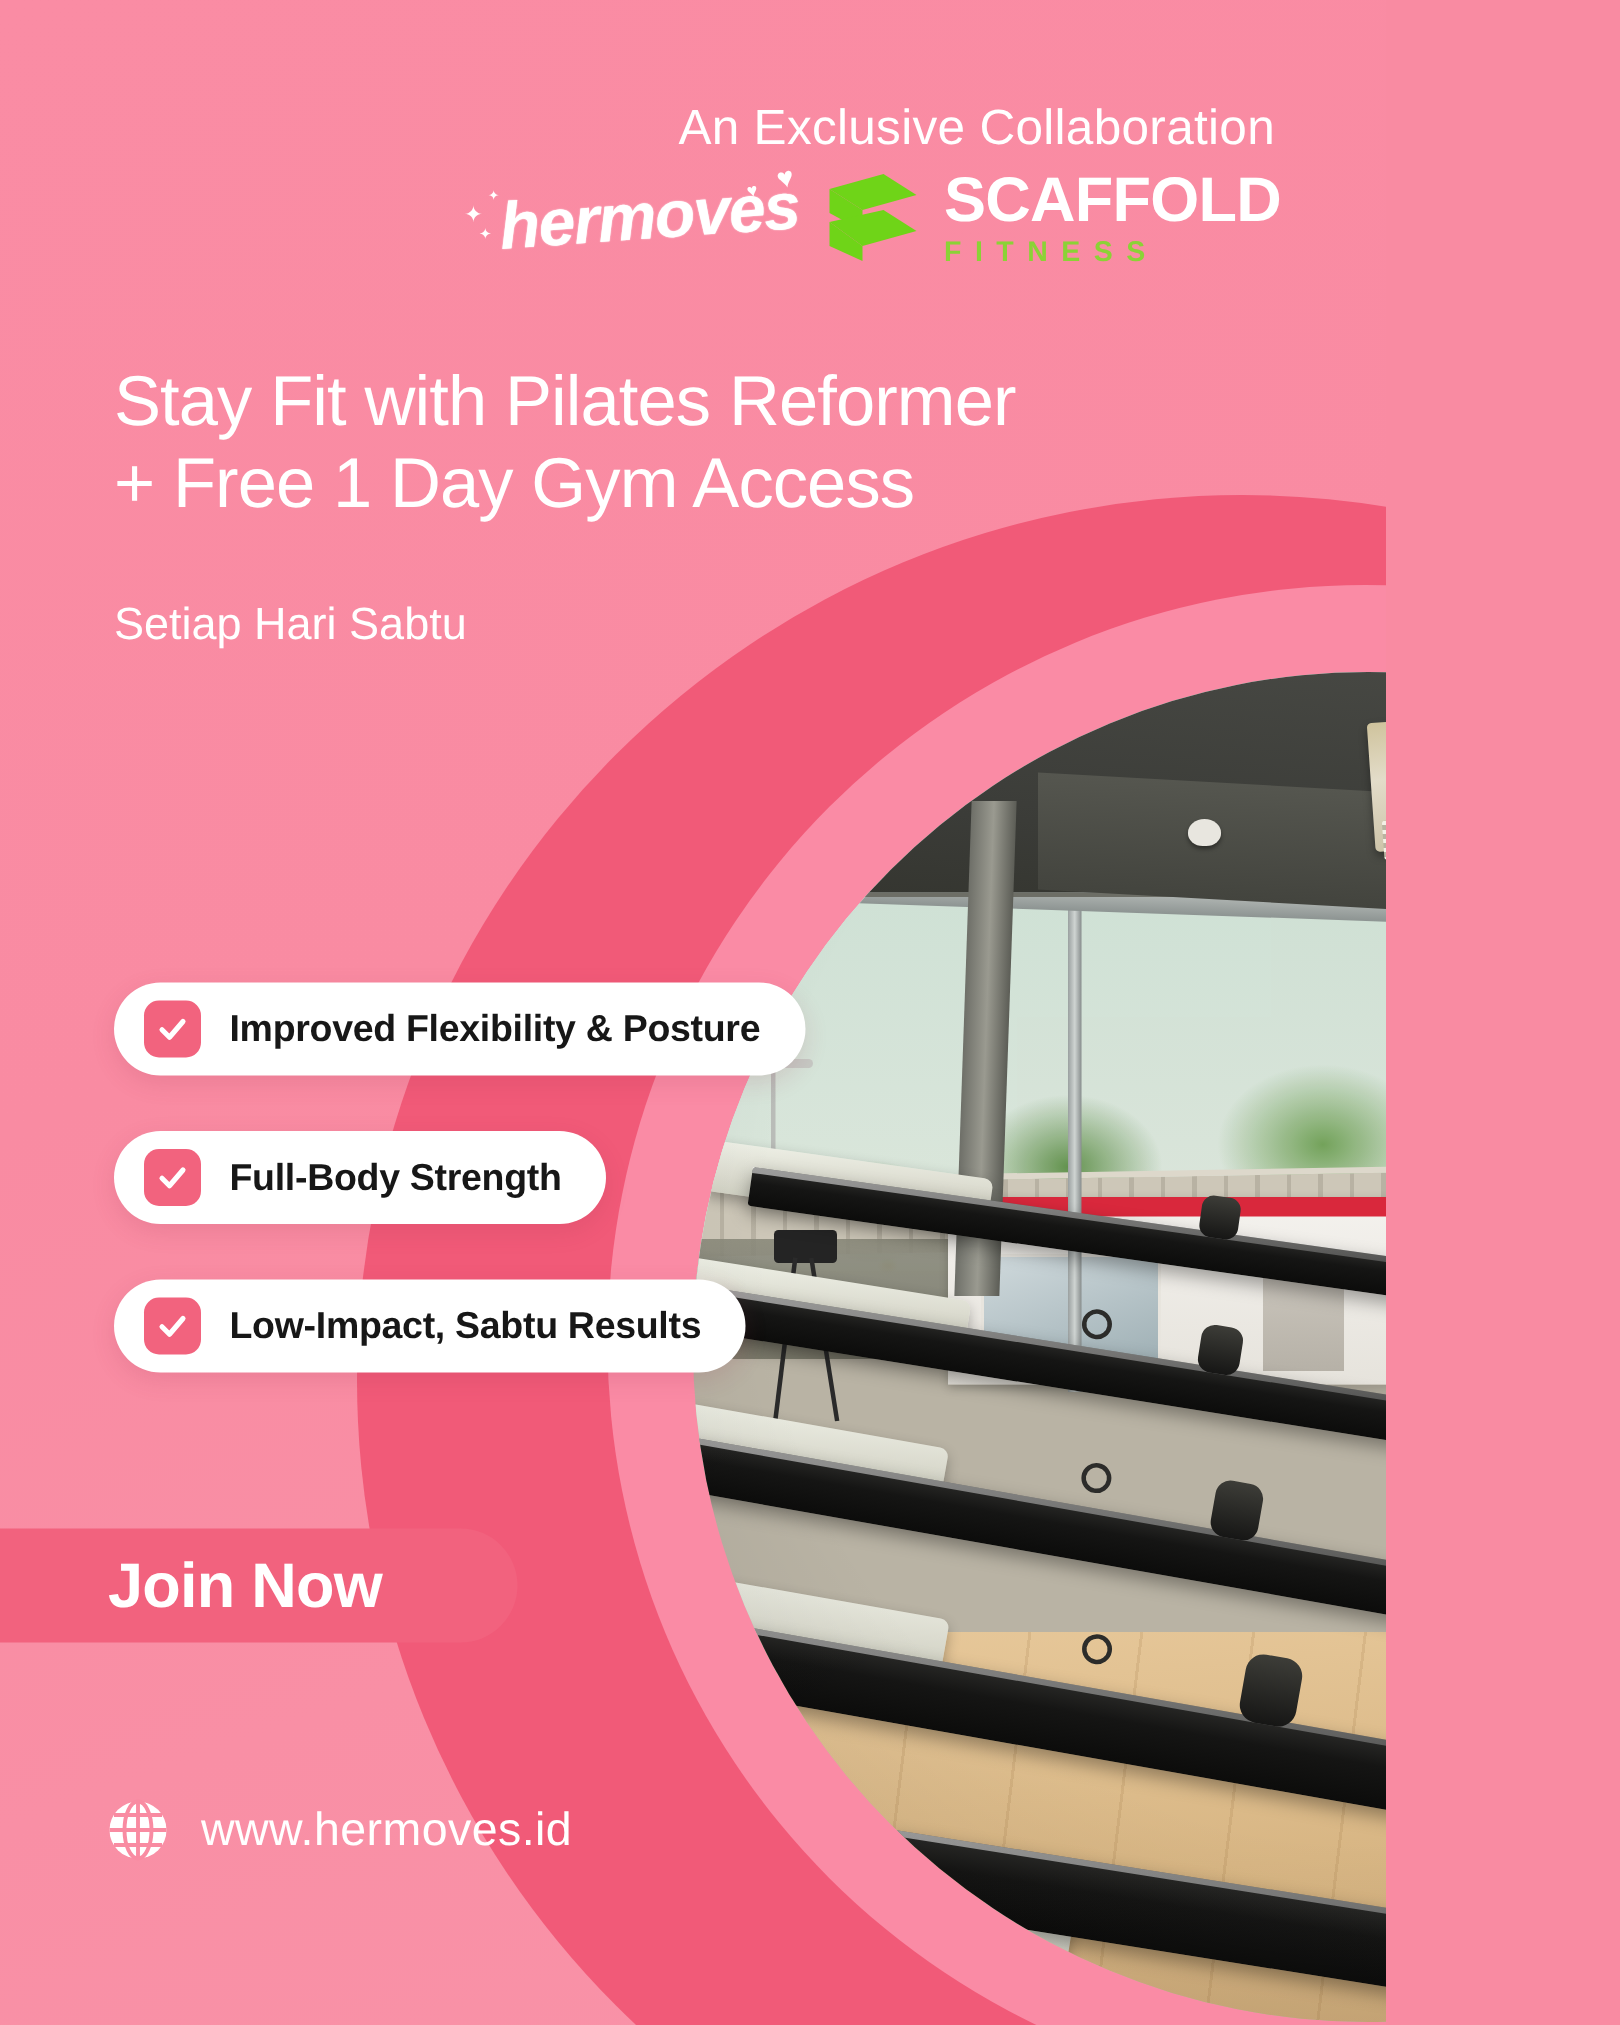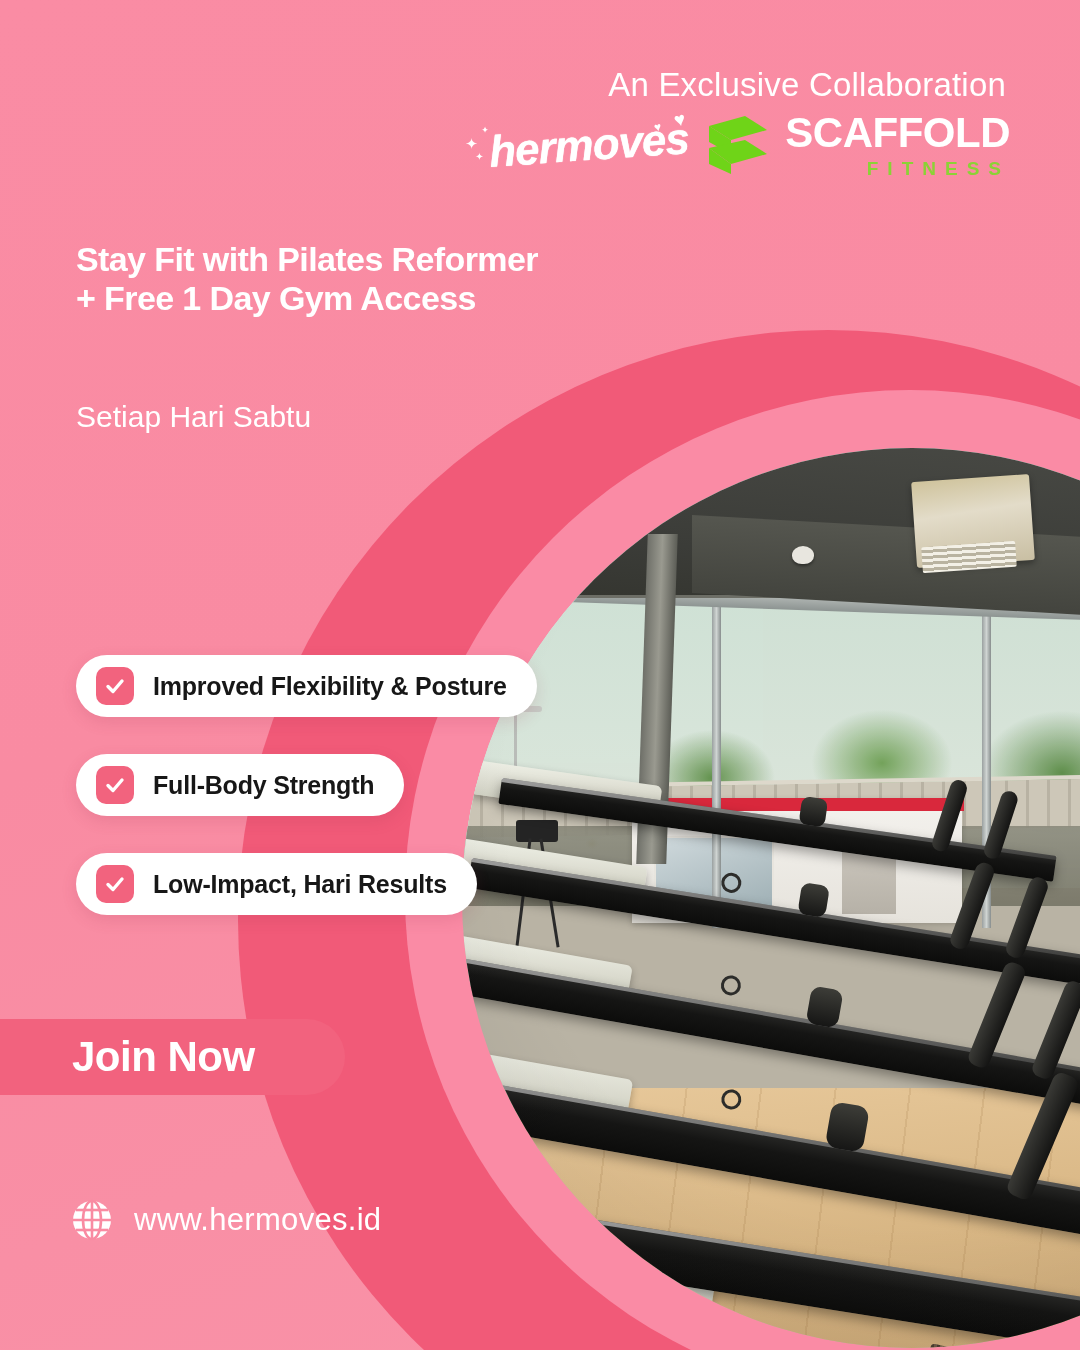--- a/index.html
+++ b/index.html
@@ -7,21 +7,21 @@
   body {
     font-family:"Liberation Sans", sans-serif;
     background:#F98BA2;
     overflow:hidden;
     position:relative;
   }
 
   
   #poster {
     position:absolute; inset:0;
-    width:1080px; height:1350px;
+    width:924px; height:1350px;
     overflow:hidden;
     background:linear-gradient(160deg,#FA8CA4 0%,#F98BA2 45%,#F993A8 100%);
   }
 
   
   .disc-dark {
     position:absolute;
     left:238px; top:330px;
     width:1180px; height:1180px;
     border-radius:50%;
@@ -244,26 +244,26 @@
 
   .scaffold-wrap { display:flex; align-items:center; gap:14px; }
   .scaffold-mark { width:66px; height:62px; }
   .scaffold-type { display:flex; flex-direction:column; line-height:1; }
   .scaffold-name {
     font-size:42px; font-weight:bold; color:#fff;
     letter-spacing:-.5px;
   }
   .scaffold-sub {
     font-size:19px; color:#8BD236; letter-spacing:9px;
-    margin-top:5px; font-weight:bold;text-align:right;
+    margin-top:5px; font-weight:bold;
   }
 
   .headline {
     position:absolute; left:76px; top:240px;
-    font-size:34px; font-weight:bold; color:#fff;
+    font-size:47px; font-weight:normal; color:#fff;
     line-height:1.16; letter-spacing:-.6px;
     max-width:820px;
   }
 
   .sched { position:absolute; left:76px; top:398px; color:#fff; }
   .sched-head { font-size:30px; line-height:1.25; }
   .lvl1 { list-style:none; margin:2px 0 0 28px; }
   .lvl1 > li {
     font-size:30px; line-height:1.25; position:relative;
     padding-left:30px; margin-top:4px;
@@ -467,21 +467,21 @@
           </svg>
       </span>
       <span class="pill-label">Full-Body Strength</span>
     </div>
     <div class="pill">
       <span class="chk">
         <svg width="24" height="24" viewBox="0 0 24 24">
             <path d="M5 12.5 L10 17.5 L19 7" fill="none" stroke="#fff" stroke-width="3.4" stroke-linecap="round" stroke-linejoin="round"></path>
           </svg>
       </span>
-      <span class="pill-label">Low-Impact, Hari Results</span>
+      <span class="pill-label">Low-Impact, Sabtu Results</span>
     </div>
   </div>
 
   <div class="cta">
     <span class="cta-label">Join Now</span>
   </div>
 
   <div class="site-row">
     <svg width="44" height="44" viewBox="0 0 44 44">
       <circle cx="22" cy="22" r="19" fill="#ffffff"></circle>

